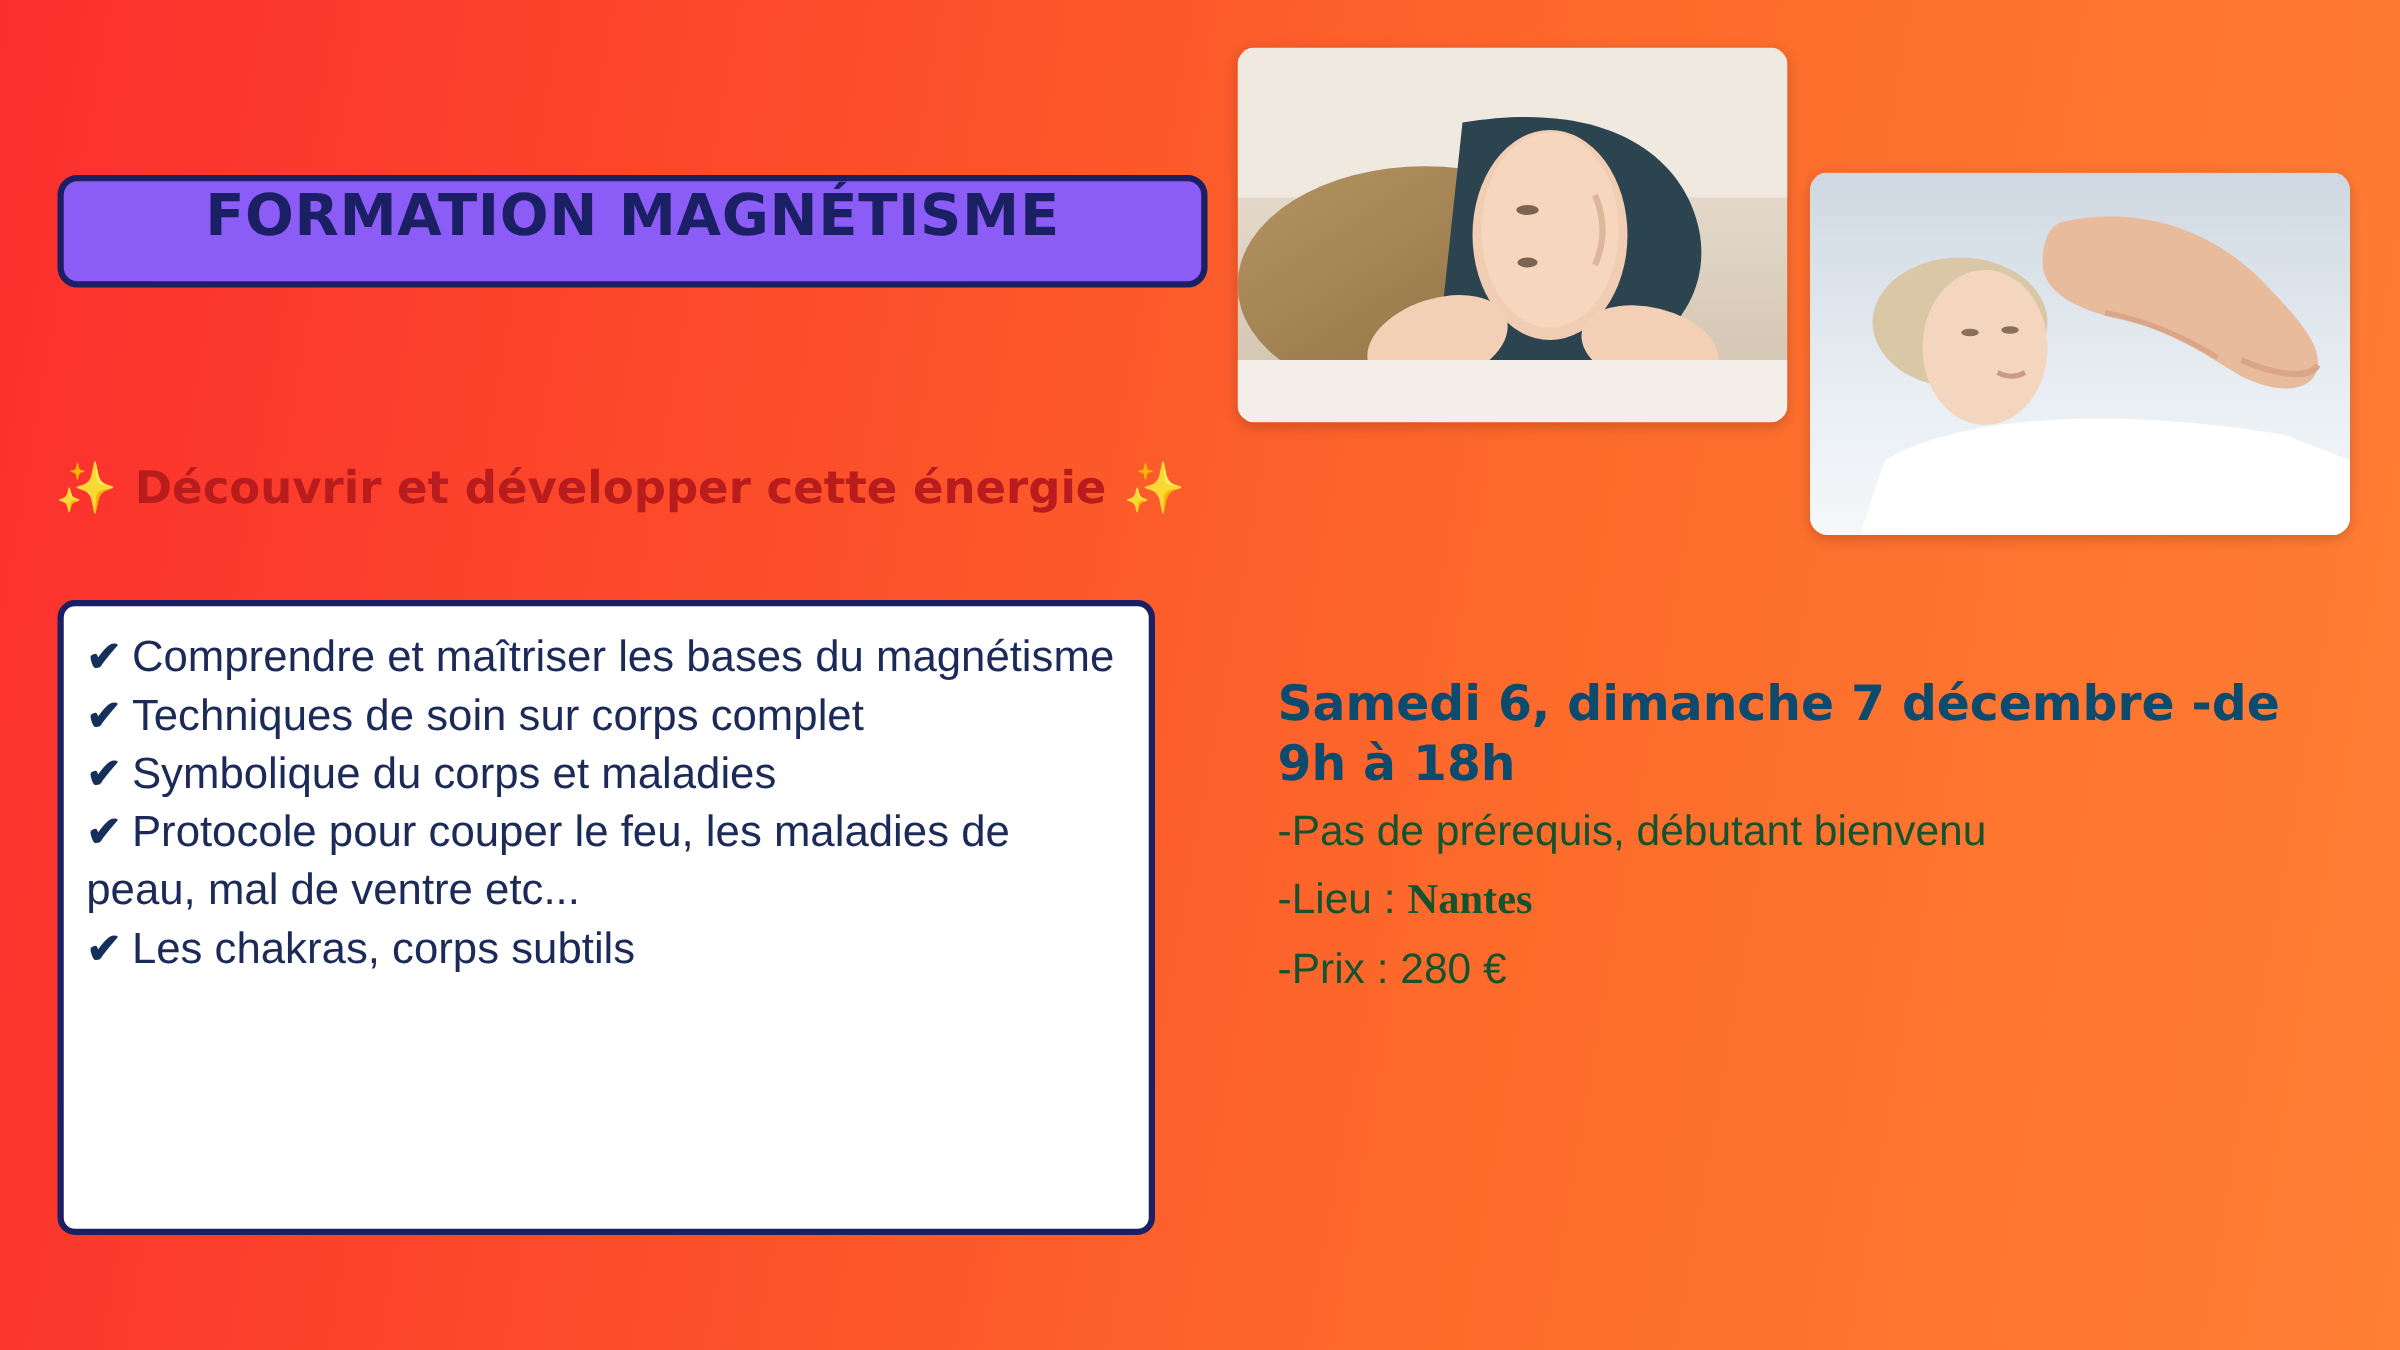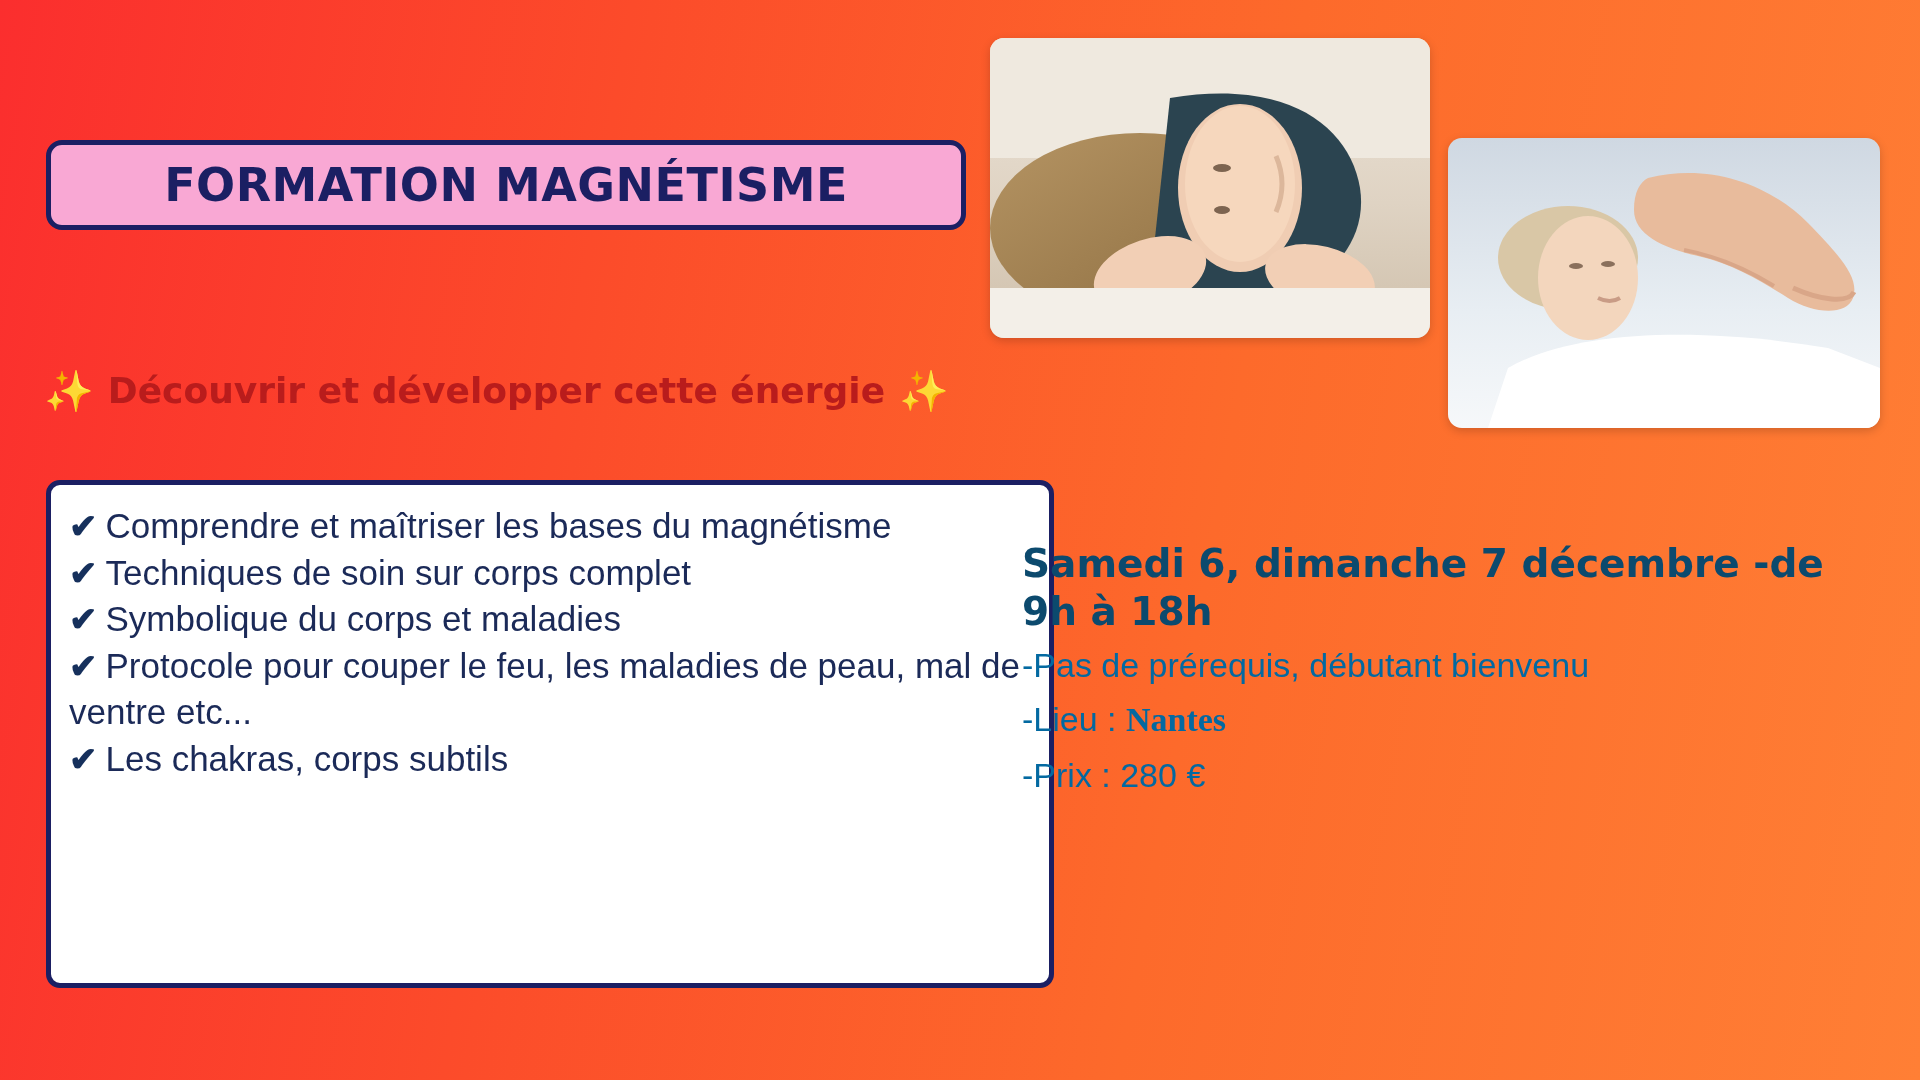--- a/index.html
+++ b/index.html
@@ -20,25 +20,25 @@
     inset: 0;
   }
 
   
   .title-box {
     position: absolute;
     left: 46px;
     top: 140px;
     width: 920px;
     height: 90px;
-    background: #f9a8d4;
+    background: #8b5cf6;
     border: 5px solid #1b1f63;
     border-radius: 16px;
     display: flex;
-    align-items: center;
+    align-items: flex-start;
     justify-content: center;
     box-sizing: border-box;
   }
   .title-text {
     font-size: 46px;
     font-weight: bold;
     letter-spacing: 0.5px;
     color: #1b1f63;
     font-family: "DejaVu Sans", sans-serif;
   }
@@ -62,21 +62,21 @@
     font-weight: bold;
     color: #b91c1c;
     font-family: "DejaVu Sans", sans-serif;
   }
 
   
   .bullets-card {
     position: absolute;
     left: 46px;
     top: 480px;
-    width: 1008px;
+    width: 878px;
     height: 508px;
     background: #ffffff;
     border: 5px solid #1b1f63;
     border-radius: 14px;
     box-sizing: border-box;
     padding: 18px 22px 19px 18px;
   }
   .bullet-line {
     display: block;
     font-size: 35px;
@@ -100,21 +100,21 @@
   }
   .info-head {
     font-size: 39px;
     font-weight: bold;
     color: #0c4a6e;
     line-height: 1.22;
     font-family: "DejaVu Sans", sans-serif;
   }
   .info-line {
     font-size: 34px;
-    color: #0369a1;
+    color: #14532d;
     line-height: 1.42;
     margin-top: 6px;
     font-family: "Liberation Sans", sans-serif;
   }
   .info-line b {
     font-weight: bold;
     font-family: Liberation Serif, serif;
   }
 
   

